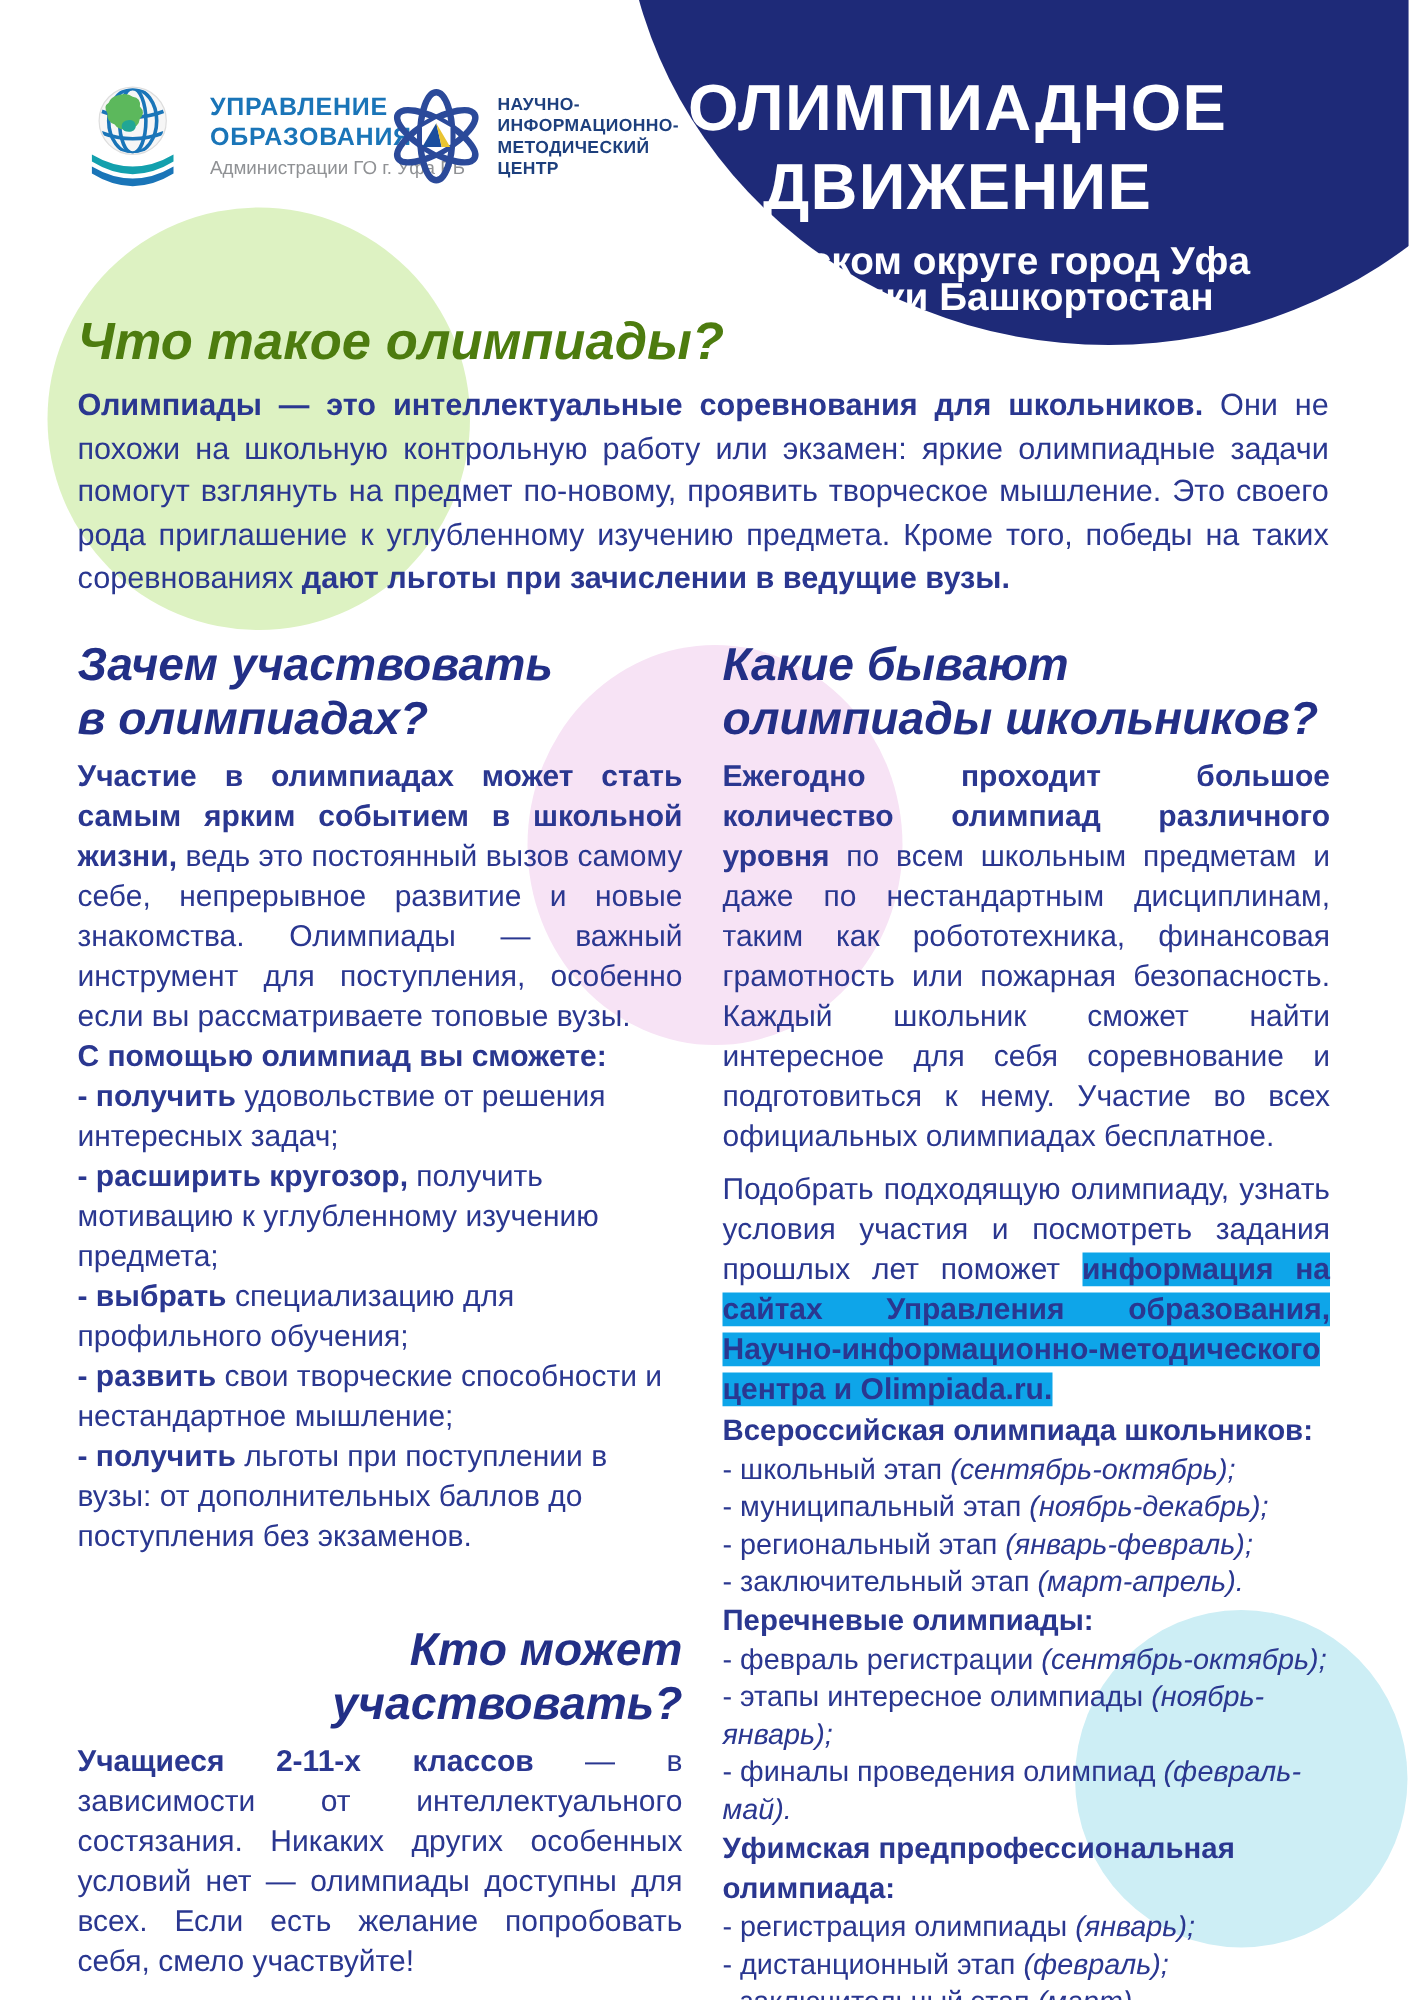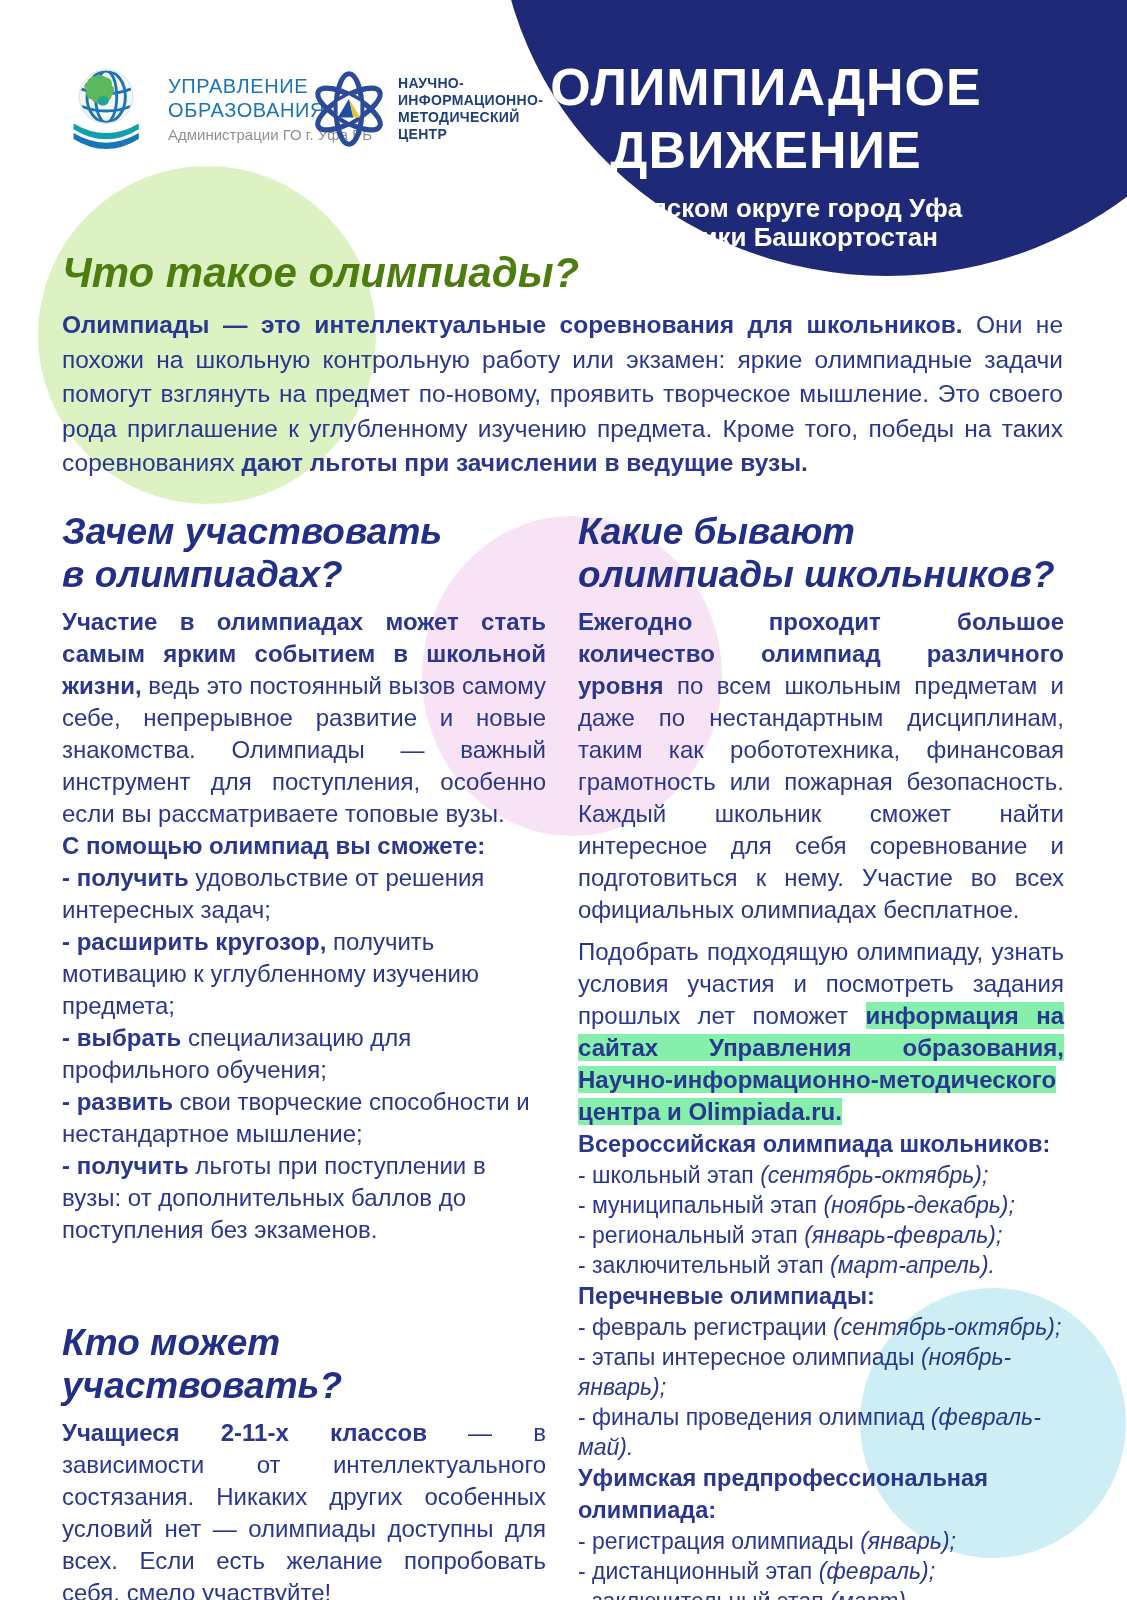--- a/index.html
+++ b/index.html
@@ -9,48 +9,48 @@
   .circle{position:absolute;border-radius:50%;z-index:0;}
   .c-green{left:38px;top:166px;width:338px;height:338px;background:#ddf2c2;}
   .c-pink{left:422px;top:516px;width:300px;height:320px;background:#f7e3f5;}
   .c-blue{left:860px;top:1288px;width:266px;height:270px;background:#cdeef5;}
   .banner-blob{position:absolute;left:498px;top:-468px;width:778px;height:744px;
                background:#1e2a78;border-radius:50%;z-index:1;}
   
   .banner-text{position:absolute;left:520px;top:56px;width:492px;text-align:center;
                color:#ffffff;z-index:2;}
   .banner-title{font-size:52px;font-weight:bold;line-height:63px;letter-spacing:1px;}
-  .banner-subtitle{margin-top:12px;font-size:26px;font-weight:bold;line-height:29px;}
+  .banner-subtitle{margin-top:12px;font-size:31px;font-weight:bold;line-height:29px;}
   
   .logo{position:absolute;display:flex;z-index:2;align-items:flex-start;}
   .logo-uo{left:62px;top:60px;}
   .uo-icon{width:96px;height:104px;}
   .uo-text{margin-left:10px;padding-top:14px;}
-  .uo-title{font-size:20px;font-weight:normal;color:#1a75b8;line-height:24px;letter-spacing:0.6px;}
+  .uo-title{font-size:20px;font-weight:bold;color:#1a75b8;line-height:24px;letter-spacing:0.6px;}
   .uo-subtitle{margin-top:4px;font-size:15px;color:#8f9194;}
   .logo-nimc{left:306px;top:62px;align-items:center;}
   .nimc-icon{width:86px;height:94px;}
   .nimc-text{margin-left:6px;font-size:14px;font-weight:bold;color:#1d3f7d;line-height:17px;
              letter-spacing:0.3px;}
   
   .intro{position:absolute;left:62px;top:250px;width:1001px;z-index:2;}
   h1{font-style:italic;font-weight:bold;font-size:42px;line-height:46px;color:#4d7c0f;margin:0;}
   h2{font-style:italic;font-weight:bold;font-size:37px;line-height:43px;color:#222f86;margin:0;}
   .body-p{font-size:24.5px;line-height:34.5px;color:#2a3790;text-align:justify;margin:12px 0 0;}
   .col{position:absolute;top:510px;z-index:2;}
   .col-left{left:62px;width:484px;}
   .col-right{left:578px;width:486px;}
   .col .body-p{font-size:24px;line-height:32px;margin:10px 0 0;}
   .bold-line{font-size:24px;line-height:32px;font-weight:bold;color:#2a3790;margin:0;}
   .li{font-size:24px;line-height:32px;color:#2a3790;}
-  .who-h{margin-top:75px;}
+  .who-h{margin-top:52px;text-align:right;}
   .g-title{font-size:23.5px;line-height:32px;font-weight:bold;color:#2a3790;}
   .g-item{font-size:23px;line-height:30px;color:#2a3790;}
   .g-item i{font-style:italic;}
-  .hl{background:#86efac;}
+  .hl{background:#0ea5e9;}
   b{font-weight:bold;}
 </style>
 </head>
 <body>
 
 <div class="page">
 
   <div class="circle c-green"></div>
   <div class="circle c-pink"></div>
   <div class="circle c-blue"></div>

